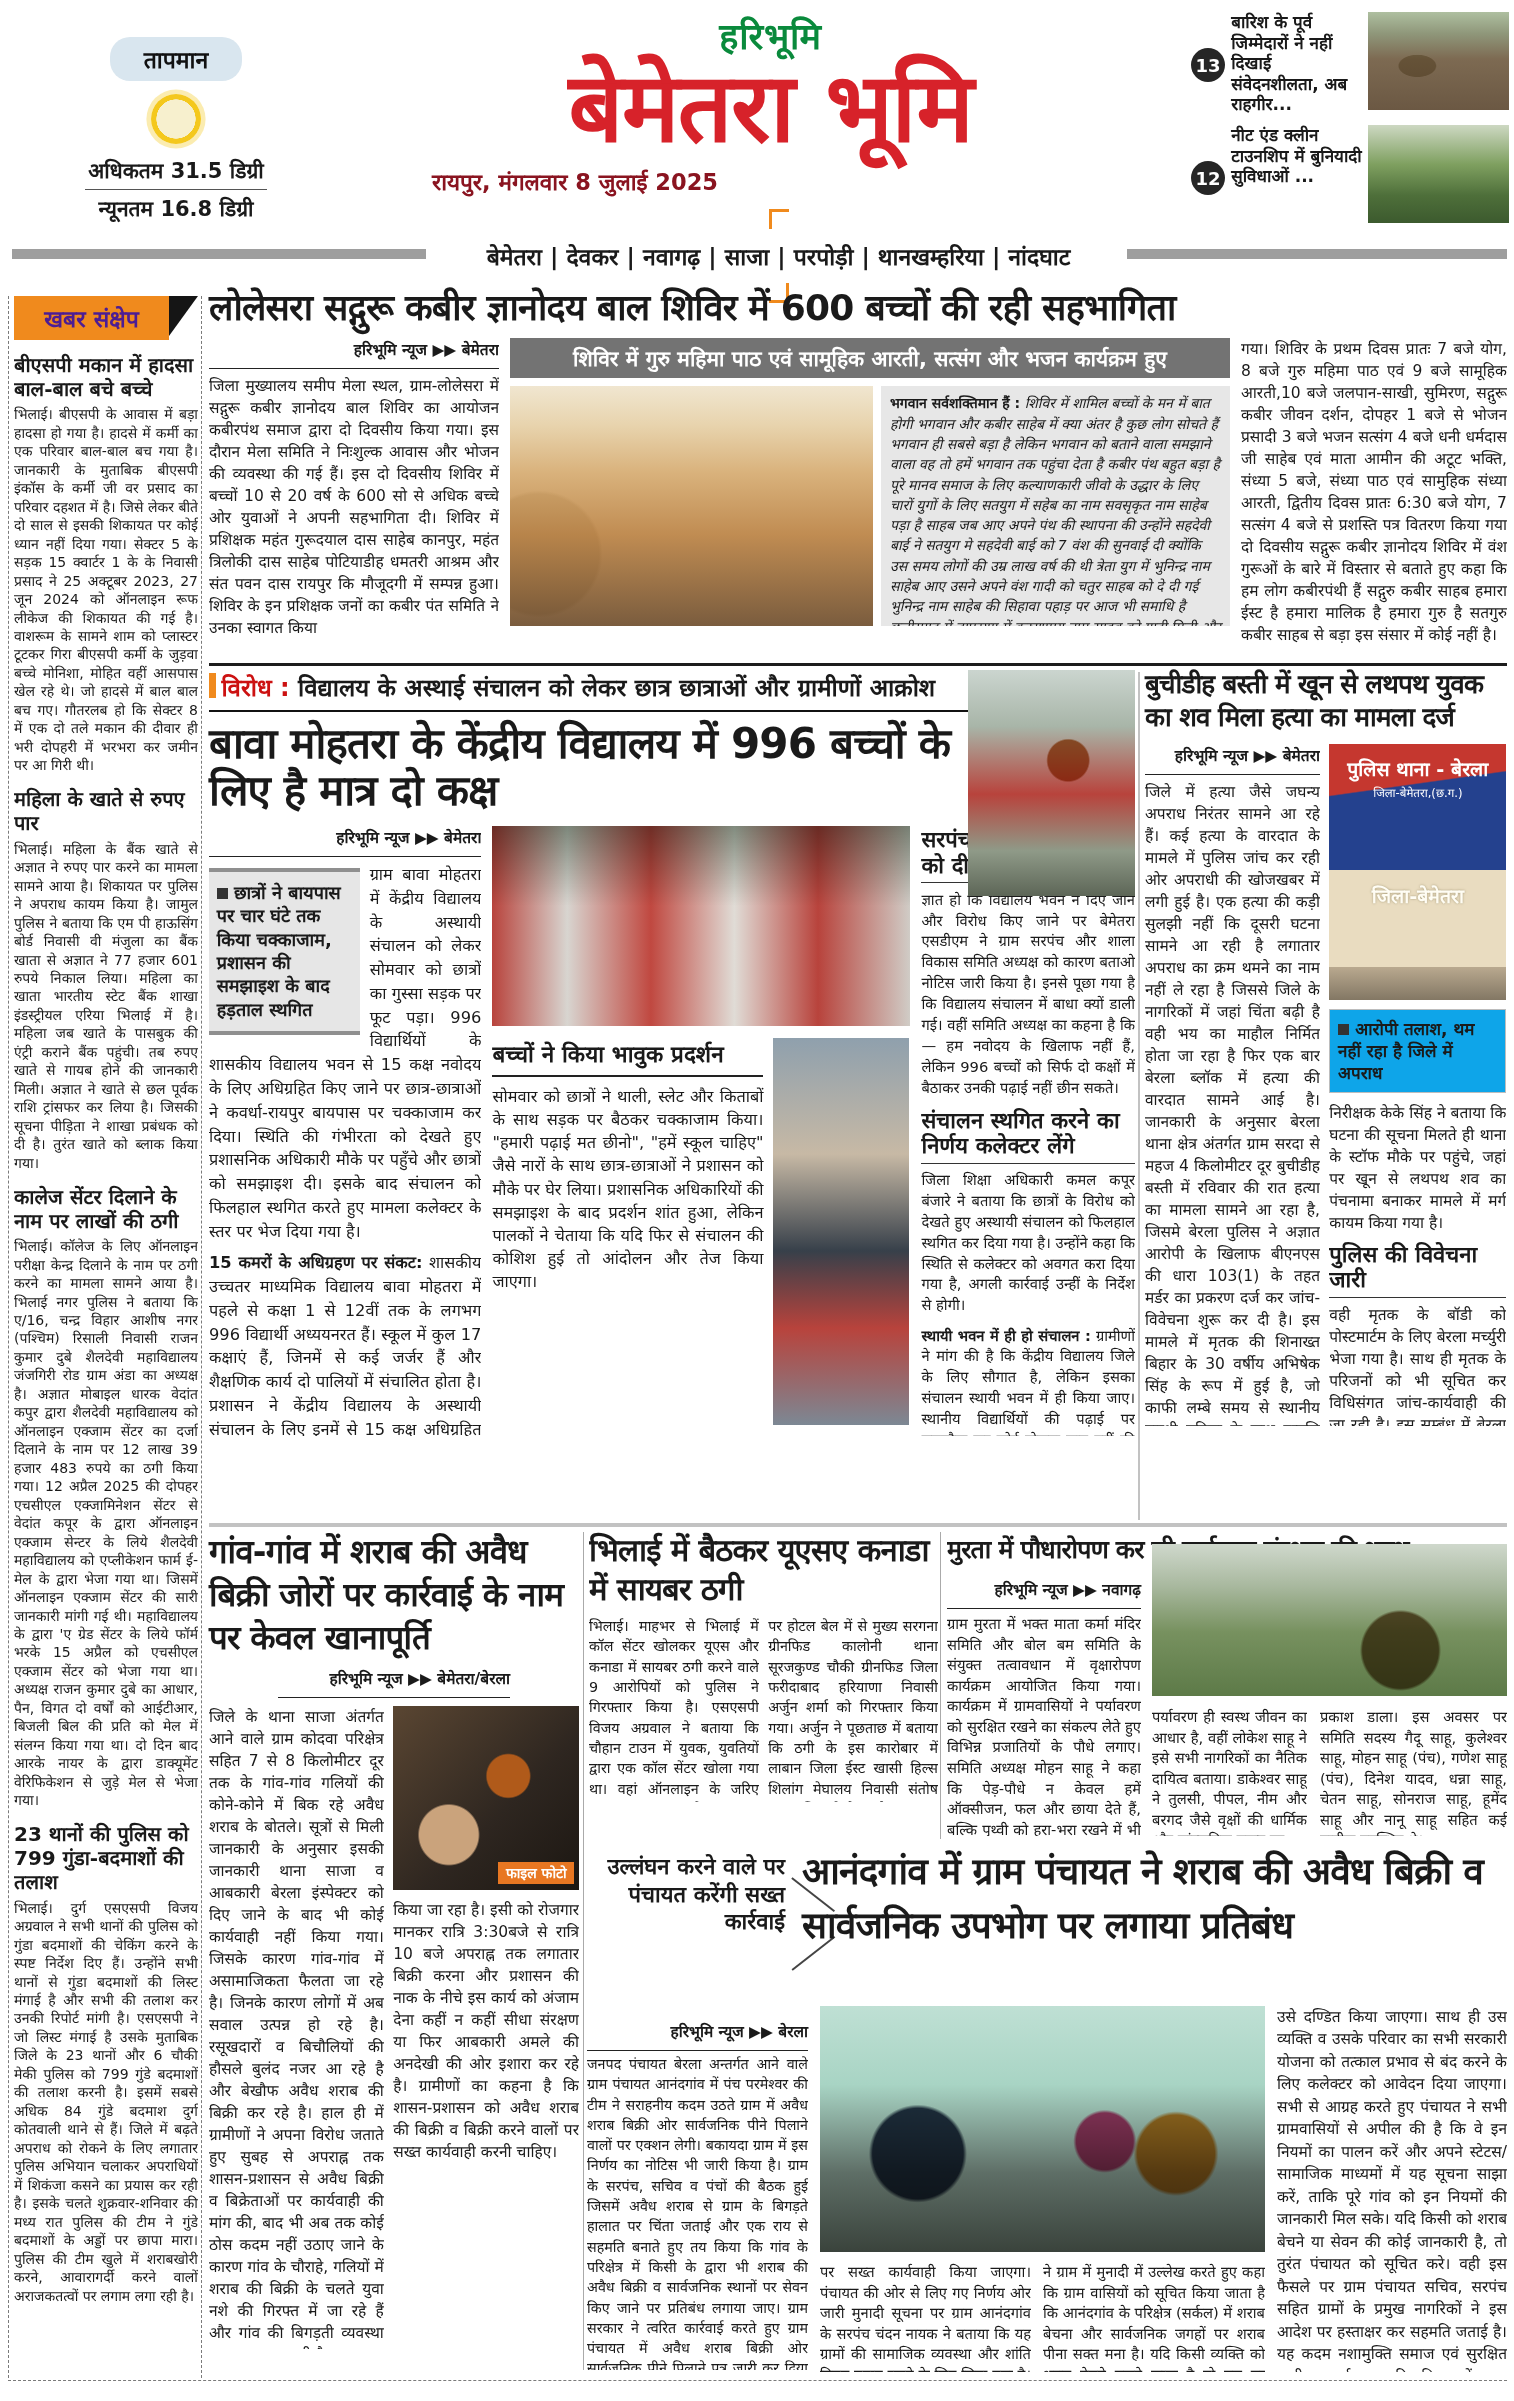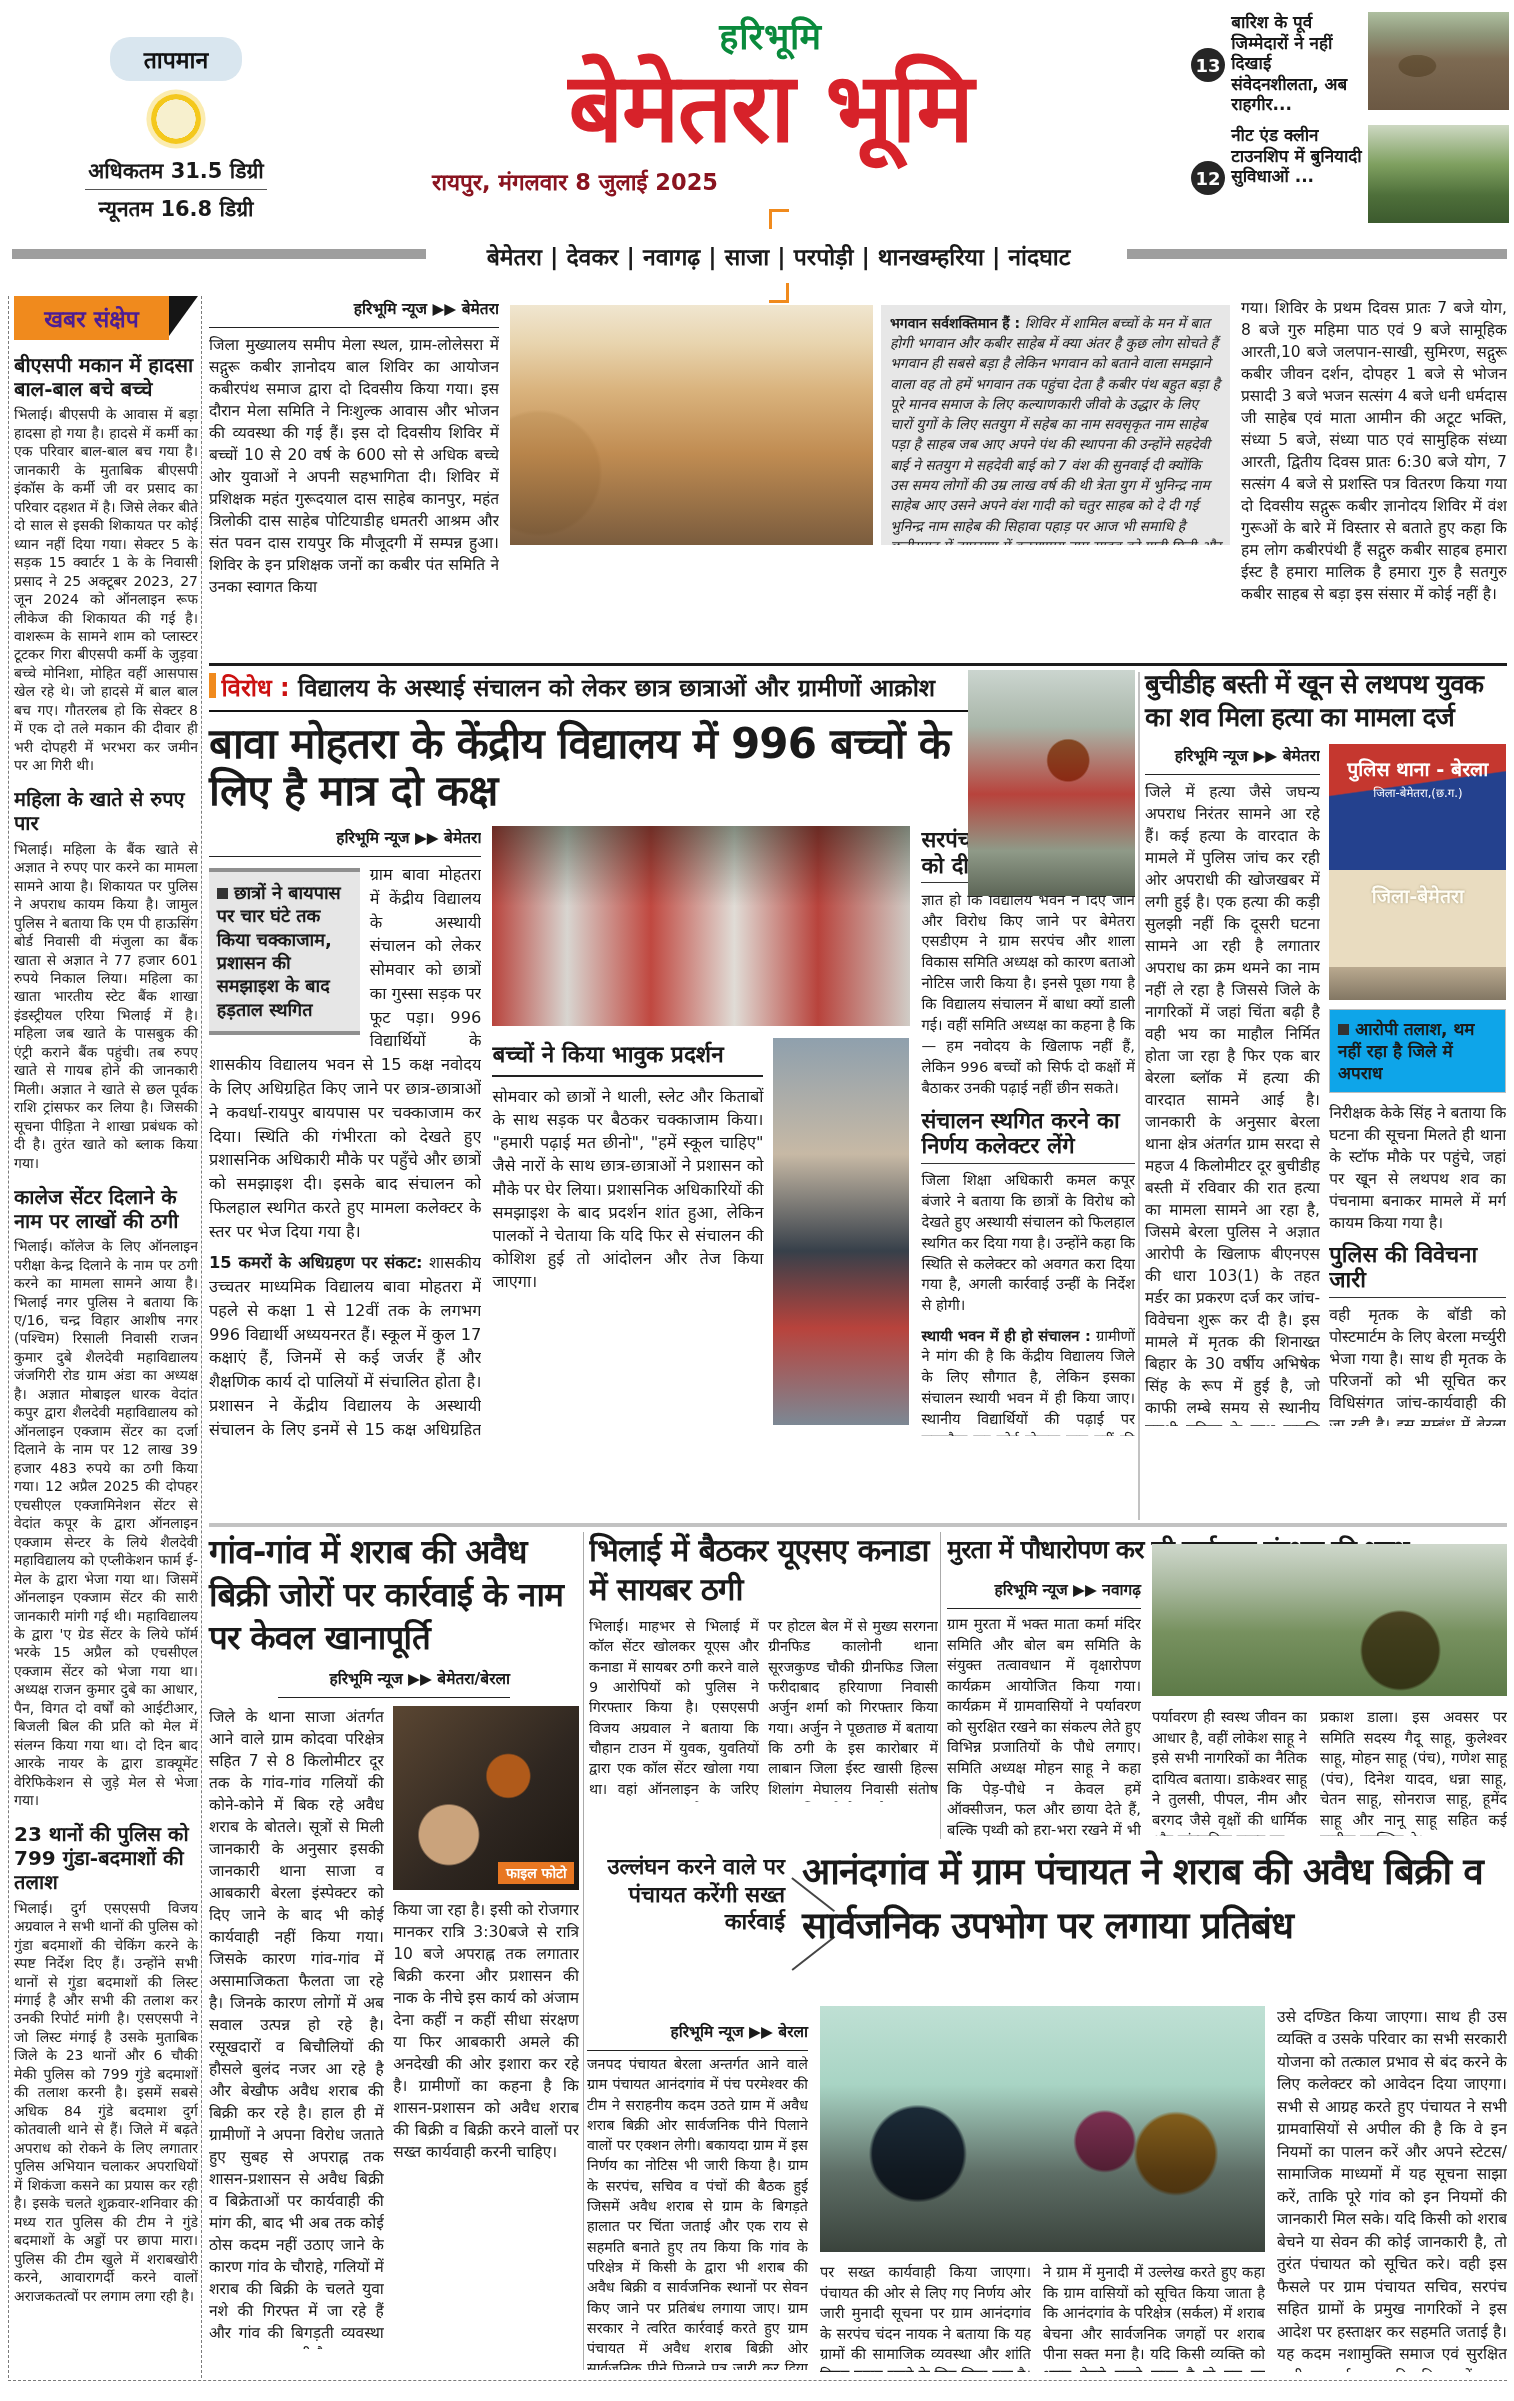--- a/index.html
+++ b/index.html
@@ -247,26 +247,28 @@
       <div class="sb-title">कालेज सेंटर दिलाने के नाम पर लाखों की ठगी</div>
       <div class="sb-body jus">भिलाई। कॉलेज के लिए ऑनलाइन परीक्षा केन्द्र दिलाने के नाम पर ठगी करने का मामला सामने आया है। भिलाई नगर पुलिस ने बताया कि ए/16, चन्द्र विहार आशीष नगर (पश्चिम) रिसाली निवासी राजन कुमार दुबे शैलदेवी महाविद्यालय जंजगिरी रोड ग्राम अंडा का अध्यक्ष है। अज्ञात मोबाइल धारक वेदांत कपुर द्वारा शैलदेवी महाविद्यालय को ऑनलाइन एक्जाम सेंटर का दर्जा दिलाने के नाम पर 12 लाख 39 हजार 483 रुपये का ठगी किया गया। 12 अप्रैल 2025 की दोपहर एचसीएल एक्जामिनेशन सेंटर से वेदांत कपूर के द्वारा ऑनलाइन एक्जाम सेन्टर के लिये शैलदेवी महाविद्यालय को एप्लीकेशन फार्म ई-मेल के द्वारा भेजा गया था। जिसमें ऑनलाइन एक्जाम सेंटर की सारी जानकारी मांगी गई थी। महाविद्यालय के द्वारा 'ए ग्रेड सेंटर के लिये फॉर्म भरके 15 अप्रैल को एचसीएल एक्जाम सेंटर को भेजा गया था। अध्यक्ष राजन कुमार दुबे का आधार, पैन, विगत दो वर्षों को आईटीआर, बिजली बिल की प्रति को मेल में संलग्न किया गया था। दो दिन बाद आरके नायर के द्वारा डाक्यूमेंट वेरिफिकेशन से जुड़े मेल से भेजा गया।</div>
     </div>
     <div>
       <div class="sb-title">23 थानों की पुलिस को 799 गुंडा-बदमाशों की तलाश</div>
       <div class="sb-body jus">भिलाई। दुर्ग एसएसपी विजय अग्रवाल ने सभी थानों की पुलिस को गुंडा बदमाशों की चेकिंग करने के स्पष्ट निर्देश दिए हैं। उन्होंने सभी थानों से गुंडा बदमाशों की लिस्ट मंगाई है और सभी की तलाश कर उनकी रिपोर्ट मांगी है। एसएसपी ने जो लिस्ट मंगाई है उसके मुताबिक जिले के 23 थानों और 6 चौकी मेकी पुलिस को 799 गुंडे बदमाशों की तलाश करनी है। इसमें सबसे अधिक 84 गुंडे बदमाश दुर्ग कोतवाली थाने से हैं। जिले में बढ़ते अपराध को रोकने के लिए लगातार पुलिस अभियान चलाकर अपराधियों में शिकंजा कसने का प्रयास कर रही है। इसके चलते शुक्रवार-शनिवार की मध्य रात पुलिस की टीम ने गुंडे बदमाशों के अड्डों पर छापा मारा। पुलिस की टीम खुले में शराबखोरी करने, आवारागर्दी करने वालों अराजकतत्वों पर लगाम लगा रही है।</div>
     </div>
   </div>
 
   <div class="abs story-top">
+    <div class="h-top ts-h">लोलेसरा सद्गुरू कबीर ज्ञानोदय बाल शिविर में 600 बच्चों की रही सहभागिता</div>
     <div class="ts-row">
       <div class="ts-col1">
         <div class="byline">हरिभूमि न्यूज ▶▶ बेमेतरा</div>
         <div class="body-t jus">जिला मुख्यालय समीप मेला स्थल, ग्राम-लोलेसरा में सद्गुरू कबीर ज्ञानोदय बाल शिविर का आयोजन कबीरपंथ समाज द्वारा दो दिवसीय किया गया। इस दौरान मेला समिति ने निःशुल्क आवास और भोजन की व्यवस्था की गई हैं। इस दो दिवसीय शिविर में बच्चों 10 से 20 वर्ष के 600 सो से अधिक बच्चे ओर युवाओं ने अपनी सहभागिता दी। शिविर में प्रशिक्षक महंत गुरूदयाल दास साहेब कानपुर, महंत त्रिलोकी दास साहेब पोटियाडीह धमतरी आश्रम और संत पवन दास रायपुर कि मौजूदगी में सम्पन्न हुआ। शिविर के इन प्रशिक्षक जनों का कबीर पंत समिति ने उनका स्वागत किया</div>
       </div>
       <div class="ts-center">
+        <div class="band">शिविर में गुरु महिमा पाठ एवं सामूहिक आरती, सत्संग और भजन कार्यक्रम हुए</div>
         <div class="ts-media">
           <div class="ts-photo ph"></div>
           <div class="ts-box">
             <b>भगवान सर्वशक्तिमान हैं :</b>
             <span>शिविर में शामिल बच्चों के मन में बात होगी भगवान और कबीर साहेब में क्या अंतर है कुछ लोग सोचते हैं भगवान ही सबसे बड़ा है लेकिन भगवान को बताने वाला समझाने वाला वह तो हमें भगवान तक पहुंचा देता है कबीर पंथ बहुत बड़ा है पूरे मानव समाज के लिए कल्याणकारी जीवो के उद्धार के लिए चारों युगों के लिए सतयुग में सहेब का नाम सवसृकृत नाम साहेब पड़ा है साहब जब आए अपने पंथ की स्थापना की उन्होंने सहदेवी बाई ने सतयुग मे सहदेवी बाई को 7 वंश की सुनवाई दी क्योंकि उस समय लोगों की उम्र लाख वर्ष की थी त्रेता युग में भुनिन्द्र नाम साहेब आए उसने अपने वंश गादी को चतुर साहब को दे दी गई भुनिन्द्र नाम साहेब की सिहावा पहाड़ पर आज भी समाधि है छत्तीसगढ़ में द्वापरयुग में करुणामय नाम साहब को गादी मिली और फिर आता है कलयुग में सद्गुरु कबीर साहेब ने जन्म लिया बस उसी के बताए हुए मार्ग में चलना है काफी गुणवत्ता और ज्ञान की अपुर की प्राप्ति की है सभी उपस्थित होकर शिविर का समापन किया गया और सभी बच्चों ने आशीर्वाद लिया।</span>
           </div>
         </div>
       </div>
       <div class="ts-col2 body-t jus">गया। शिविर के प्रथम दिवस प्रातः 7 बजे योग, 8 बजे गुरु महिमा पाठ एवं 9 बजे सामूहिक आरती,10 बजे जलपान-साखी, सुमिरण, सद्गुरू कबीर जीवन दर्शन, दोपहर 1 बजे से भोजन प्रसादी 3 बजे भजन सत्संग 4 बजे धनी धर्मदास जी साहेब एवं माता आमीन की अटूट भक्ति, संध्या 5 बजे, संध्या पाठ एवं सामुहिक संध्या आरती, द्वितीय दिवस प्रातः 6:30 बजे योग, 7 सत्संग 4 बजे से प्रशस्ति पत्र वितरण किया गया दो दिवसीय सद्गुरू कबीर ज्ञानोदय शिविर में वंश गुरूओं के बारे में विस्तार से बताते हुए कहा कि हम लोग कबीरपंथी हैं सद्गुरु कबीर साहब हमारा ईस्ट है हमारा मालिक है हमारा गुरु है सतगुरु कबीर साहब से बड़ा इस संसार में कोई नहीं है।</div>
     </div>

